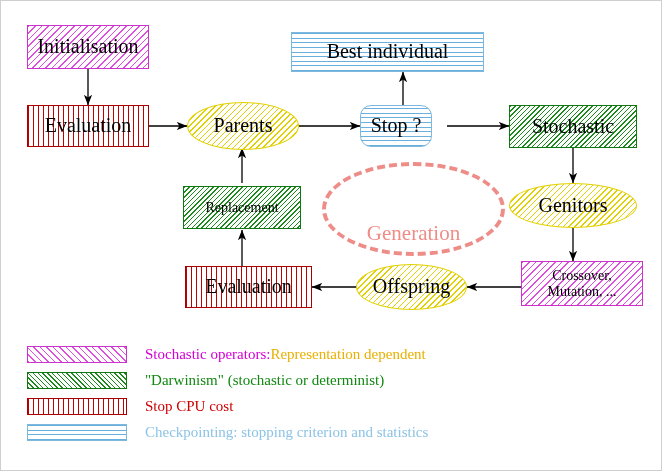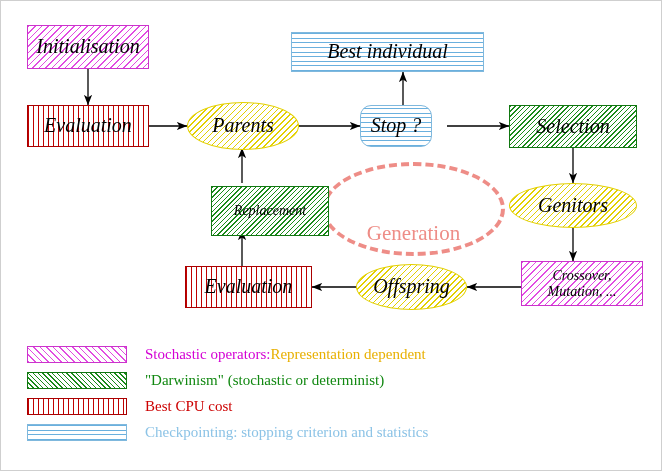--- a/index.html
+++ b/index.html
@@ -18,21 +18,21 @@
     position:absolute;
     box-sizing:border-box;
     display:flex;
     align-items:center;
     justify-content:center;
     text-align:center;
     color:#000000;
     line-height:1.08;
     z-index:3;
   }
-  .node .lbl{position:relative;z-index:4;font-style:italic;}
+  .node .lbl{position:relative;z-index:4;}
   .rect{border:1.6px solid #000;}
   .ellipse{border-radius:50%;}
   .rounded{border-radius:11px;}
 
   
   .hatch-magenta-back{
     background-color:#ffffff;
     background-image:repeating-linear-gradient(135deg,
         #e24be2 0px,#e24be2 1.1px,
         rgba(255,255,255,0) 1.1px,rgba(255,255,255,0) 4.6px);
@@ -164,41 +164,41 @@
 
   <div class="node rect bd-blue hatch-blue-horz t-lg" style="left:290px;top:31px;width:193px;height:40px;">
     <span class="lbl">Best individual</span>
   </div>
 
   <div class="node rect rounded bd-blue hatch-blue-horz t-lg" style="left:359px;top:104px;width:72px;height:42px;">
     <span class="lbl">Stop ?</span>
   </div>
 
   <div class="node rect bd-green hatch-green-back t-lg" style="left:508px;top:104px;width:128px;height:43px;">
-    <span class="lbl">Selection</span>
+    <span class="lbl">Stochastic</span>
   </div>
 
   <div class="node ellipse bd-yellow hatch-yellow-back t-lg" style="left:508px;top:182px;width:128px;height:45px;">
     <span class="lbl">Genitors</span>
   </div>
 
   <div class="node rect bd-magenta hatch-magenta-back t-sm" style="left:520px;top:260px;width:122px;height:45px;flex-direction:column;">
     <span class="lbl">Crossover,</span>
     <span class="lbl">Mutation, ...</span>
   </div>
 
   <div class="node ellipse bd-yellow hatch-yellow-back t-lg" style="left:355px;top:263px;width:111px;height:46px;">
     <span class="lbl">Offspring</span>
   </div>
 
   <div class="node rect bd-red hatch-red-vert t-lg" style="left:184px;top:265px;width:127px;height:42px;">
     <span class="lbl">Evaluation</span>
   </div>
 
-  <div class="node rect bd-green hatch-green-back t-sm" style="left:182px;top:185px;width:118px;height:50px;margin-left:28px;">
+  <div class="node rect bd-green hatch-green-back t-sm" style="left:182px;top:185px;width:118px;height:43px;">
     <span class="lbl">Replacement</span>
   </div>
 
   <div id="generation-marker" style="left:321px;top:161px;width:175px;height:86px;">
     <span class="lbl">Generation</span>
   </div>
 
   <div id="legend">
 
     <div class="legend-row">
@@ -207,21 +207,21 @@
       <span class="legend-text second" style="color:#e8b000;">Representation dependent</span>
     </div>
 
     <div class="legend-row">
       <span class="swatch rect bd-green hatch-green-fwd"></span>
       <span class="legend-text" style="color:#118811;">"Darwinism" (stochastic or determinist)</span>
     </div>
 
     <div class="legend-row">
       <span class="swatch rect bd-red hatch-red-vert"></span>
-      <span class="legend-text" style="color:#cc0000;">Best CPU cost</span>
+      <span class="legend-text" style="color:#cc0000;">Stop CPU cost</span>
     </div>
 
     <div class="legend-row">
       <span class="swatch rect bd-blue hatch-blue-horz"></span>
       <span class="legend-text" style="color:#8cc3e6;">Checkpointing: stopping criterion and statistics</span>
     </div>
 
   </div>
 
 </div>

